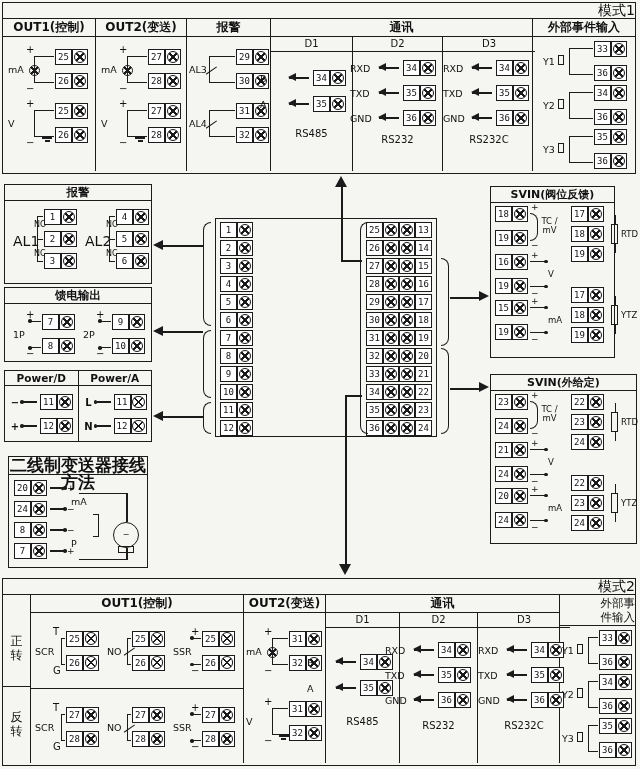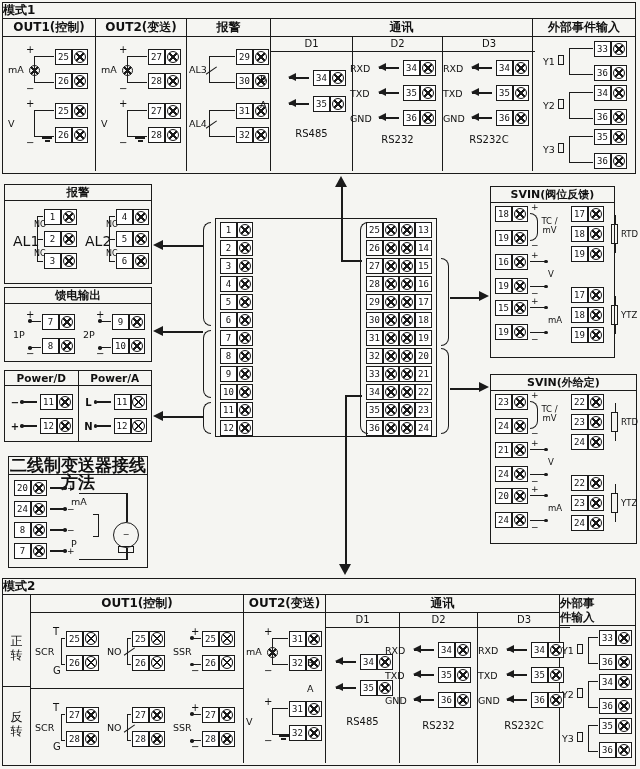--- a/index.html
+++ b/index.html
@@ -1,21 +1,21 @@
 <!DOCTYPE html>
 <html><head>
 <meta charset="utf-8">
 <style>
   *{box-sizing:border-box;margin:0;padding:0}
   html,body{background:#f5f5f2}
   body{width:640px;height:769px;position:relative;font-family:"DejaVu Sans","Liberation Sans",sans-serif;color:#111;
        --ln:#1b1b1b}
   .abs{position:absolute}
   .sec{position:absolute;border:1.6px solid var(--ln)}
-  .ttl{height:16px;border-bottom:1.6px solid var(--ln);text-align:left;font-weight:bold;font-size:12px;line-height:15px}
+  .ttl{height:16px;border-bottom:1.6px solid var(--ln);text-align:right;font-weight:normal;font-size:14px;line-height:15px}
   .cols{display:flex}
   .col{border-right:1.6px solid var(--ln);position:relative}
   .col:last-child{border-right:none}
   .chd{height:18px;border-bottom:1.6px solid var(--ln);text-align:center;font-size:12px;font-weight:bold;line-height:17px}
   .cbody{position:relative}
   .dcols{display:flex}
   .dcol{border-right:1.4px solid var(--ln);display:flex;flex-direction:column;flex:0 0 auto}
   .dcol:last-child{border-right:none;flex:1}
   .dhd{height:15px;border-bottom:1.4px solid var(--ln);text-align:center;font-size:10px;line-height:14px}
   
@@ -111,21 +111,21 @@
   .wd{width:14px;height:1.4px;background:var(--ln);position:relative}
   .wd::before{content:'';position:absolute;left:-3px;top:-1.4px;width:3.6px;height:3.6px;border-radius:50%;background:var(--ln)}
   .twrow{display:flex;align-items:center;gap:3px;margin:5px 0 0 5px}
   .twrow .wd::before{left:auto;right:-3px}
   .sgn{font-size:9px;font-weight:normal}
   .xc{position:absolute;width:26px;height:26px;border:1.5px solid var(--ln);border-radius:50%;font-size:8px;text-align:center;line-height:24px}
   .xb{position:absolute;width:16px;height:7px;border:1.5px solid var(--ln)}
   .rlab{width:14px;margin:auto;word-break:break-all;line-height:1.15;font-size:12px;text-align:center}
   .acell{height:76px;display:flex;align-items:center;justify-content:center}
   .orow{height:76px;display:flex;align-items:center;gap:8px;padding-left:4px}
-  .ehd2{height:31px;border-bottom:1.6px solid var(--ln);font-size:11.5px;font-weight:bold;text-align:left;line-height:1.25;padding-top:1px}
+  .ehd2{height:31px;border-bottom:1.6px solid var(--ln);font-size:11.5px;font-weight:normal;text-align:right;line-height:1.25;padding-top:1px}
   .ehd2 span{display:block}
 </style>
 </head>
 <body>
 
 <div class="sec" style="left:2px;top:2px;width:634px;height:172px">
   <div class="ttl">模式1</div>
   <div class="cols" style="height:152px">
     <div class="col" style="width:93px">
       <div class="chd">OUT1(控制)</div>

